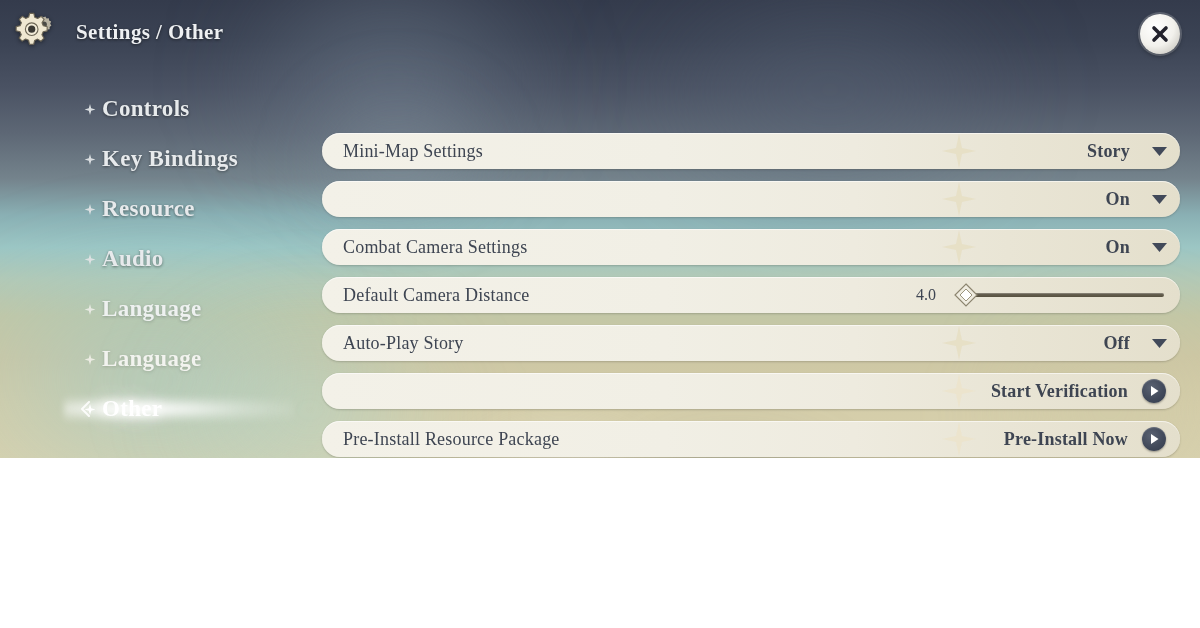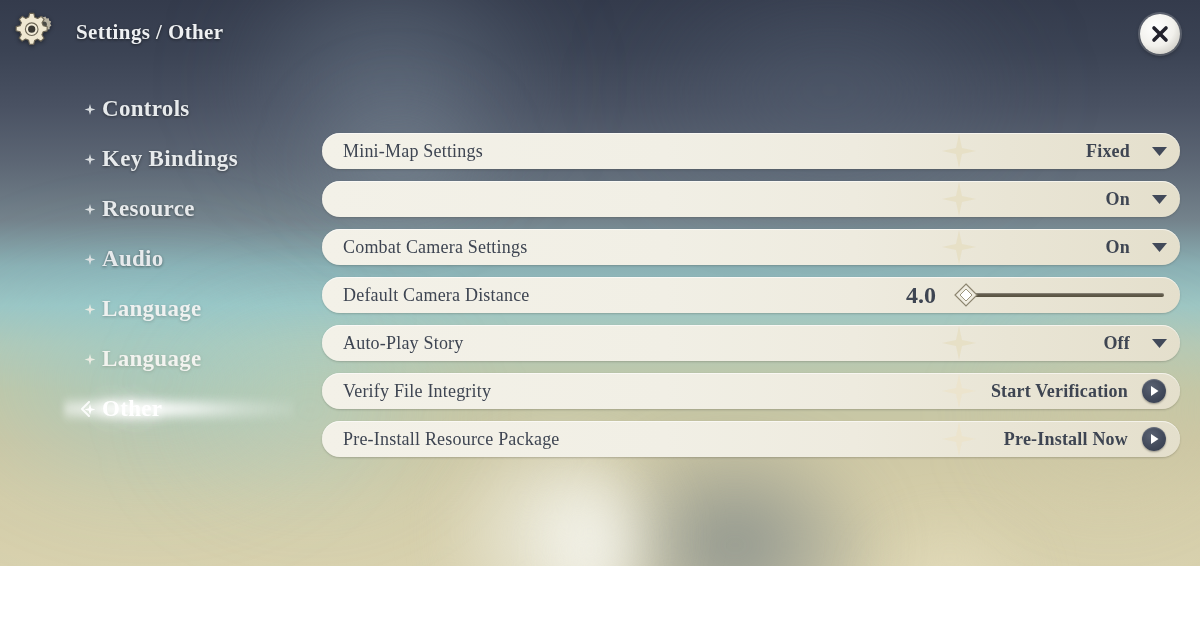--- a/index.html
+++ b/index.html
@@ -6,21 +6,21 @@
   * { margin:0; padding:0; box-sizing:border-box; }
 
   html, body {
     width:1200px; height:628px;
     overflow:hidden;
     font-family:"Liberation Serif", "DejaVu Serif", serif;
   }
 
   #screen {
     position:relative;
-    width:1200px; height:566px;
+    width:1200px; height:458px;
     overflow:hidden;
     background:
       linear-gradient(180deg,
         #343b4c  0%,
         #3b4354  9%,
         #4a5263  19%,
         #5d6775  29%,
         #74838c  39%,
         #8ab0b4  47%,
         #9cc6c4  54%,
@@ -214,21 +214,21 @@
     border-radius:50%;
     background:radial-gradient(circle at 40% 35%, #5a6272 0%, #424a5b 55%, #333b4a 100%);
     box-shadow:0 1px 2px rgba(0,0,0,.35), inset 0 1px 1px rgba(255,255,255,.18);
     display:flex; align-items:center; justify-content:center;
     cursor:pointer;
   }
   .row-arrow-btn svg { display:block; }
 
   
   .slider-value {
-    font-size:24px; font-weight:bold;
+    font-size:16px; font-weight:normal;
     color:#3e4552;
     margin-right:18px;
     white-space:nowrap;
   }
   .slider-wrap {
     position:relative;
     width:210px; height:24px;
     margin-right:16px;
     flex:0 0 210px;
     display:flex; align-items:center;
@@ -369,21 +369,21 @@
   <div id="rows">
 
     <div class="row">
       <span class="row-label">Mini-Map Settings</span>
       <span class="row-spacer"></span>
       <span class="row-sparkle">
         <svg width="40" height="40" viewBox="0 0 40 40">
             <path d="M20 3 L23 17 L37 20 L23 23 L20 37 L17 23 L3 20 L17 17 Z" fill="#e6ddc0" opacity=".75"></path>
           </svg>
       </span>
-      <span class="row-value">Fixed</span>
+      <span class="row-value">Story</span>
       <span class="row-caret">
         <svg width="15" height="9" viewBox="0 0 15 9">
             <path d="M0 0 L15 0 L7.5 9 Z" fill="#414959"></path>
           </svg>
       </span>
     </div>
 
     <div class="row">
       <span class="row-spacer"></span>
       <span class="row-sparkle">
@@ -440,21 +440,20 @@
       </span>
       <span class="row-value">Off</span>
       <span class="row-caret">
         <svg width="15" height="9" viewBox="0 0 15 9">
             <path d="M0 0 L15 0 L7.5 9 Z" fill="#414959"></path>
           </svg>
       </span>
     </div>
 
     <div class="row">
-      <span class="row-label">Verify File Integrity</span>
       <span class="row-spacer"></span>
       <span class="row-sparkle">
         <svg width="40" height="40" viewBox="0 0 40 40">
             <path d="M20 3 L23 17 L37 20 L23 23 L20 37 L17 23 L3 20 L17 17 Z" fill="#ece4ca" opacity=".8"></path>
           </svg>
       </span>
       <span class="row-value">Start Verification</span>
       <span class="row-arrow-btn">
         <svg width="11" height="12" viewBox="0 0 11 12">
             <path d="M2 1 L9.5 6 L2 11 Z" fill="#ffffff"></path>

